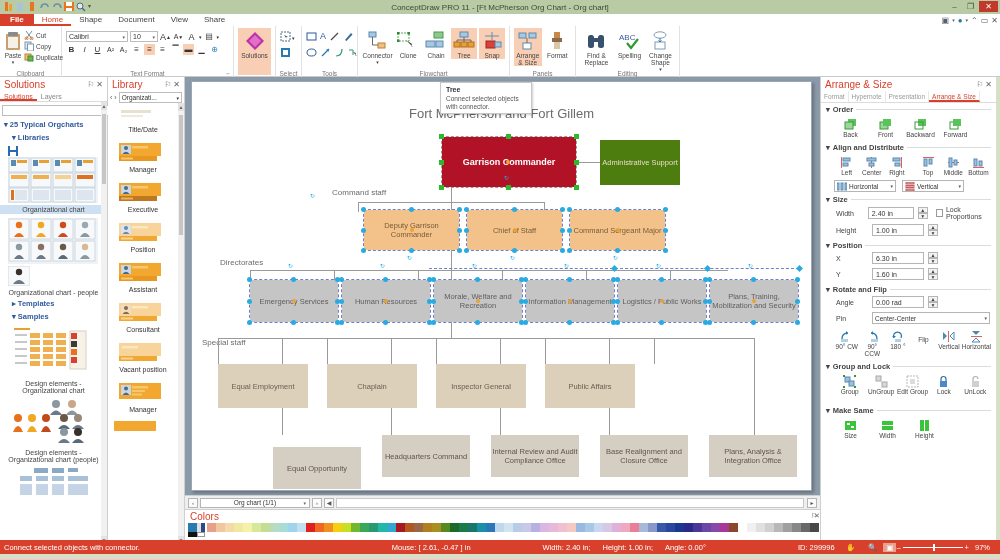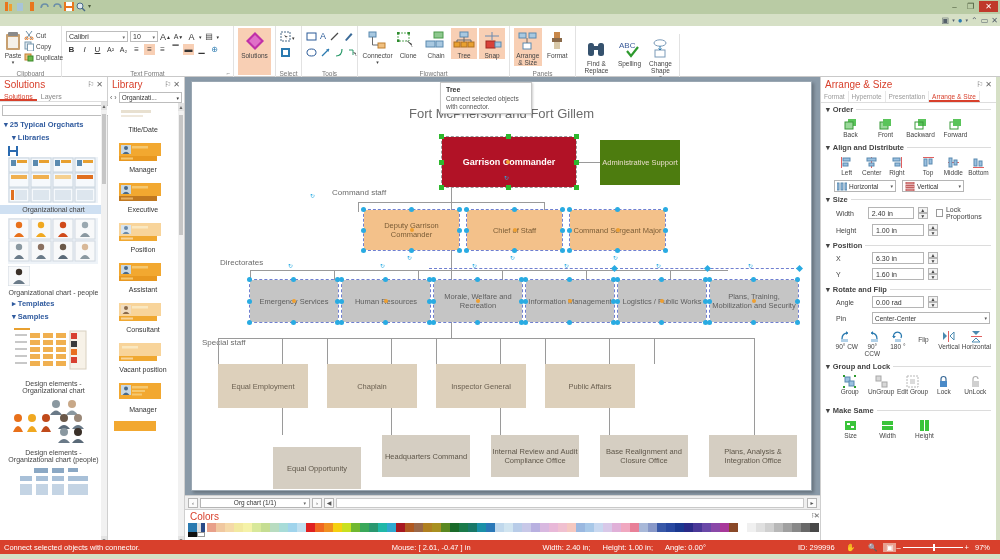--- a/index.html
+++ b/index.html
@@ -206,27 +206,36 @@
             <rect x="0" y="0" width="10" height="9" fill="#e8761e"></rect>
             <rect x="2" y="0" width="6" height="4" fill="#fff"></rect>
             <rect x="2" y="6" width="6" height="3" fill="#fff"></rect>
           </svg></span>
       <span class="ic"><svg width="10" height="10">
             <circle cx="4" cy="4" r="3" stroke="#4a6a88" fill="#dfe8ef" stroke-width="1"></circle>
             <path d="M6 6 L9 9" stroke="#4a6a88" stroke-width="1.4"></path>
           </svg></span>
       <span class="ic" style="font-size:6px;color:#4a5a3a;">▾</span>
     </div>
+    <div class="win-title">ConceptDraw PRO 11 - [Ft McPherson Org Chart - Org chart]</div>
     <div class="wbtns">
       <div class="wbtn">–</div>
       <div class="wbtn">❐</div>
       <div class="wbtn close">✕</div>
     </div>
   </div>
 
+  <div class="tabbar">
+    <div class="tab file">File</div>
+    <div class="tab active">Home</div>
+    <div class="tab">Shape</div>
+    <div class="tab">Document</div>
+    <div class="tab">View</div>
+    <div class="tab">Share</div>
+  </div>
   <div class="ribbon-right">
     <span>▣</span>
     <span style="font-size:5px">▾</span>
     <span style="color:#2a7ab0;">●</span>
     <span style="font-size:5px">▾</span>
     <span>⌃</span>
     <span>▭</span>
     <span>✕</span>
   </div>
 
@@ -457,21 +466,21 @@
                 <rect x="4" y="7" width="10" height="4" fill="#8a6a4a"></rect>
                 <rect x="6" y="11" width="6" height="7" fill="#d8c8a8"></rect>
               </svg>
           </span>
           <span>Format</span>
         </div>
       </div>
       <div class="glabel">Panels</div>
     </div>
 
-    <div class="rgroup" style="width:104px;margin-top:8px;">
+    <div class="rgroup" style="width:104px;">
       <div class="gbody">
         <div class="bigbtn" style="width:34px;">
           <span class="gi">
             <svg width="20" height="20">
                 <rect x="2" y="4" width="6" height="13" rx="2.5" fill="#36526e"></rect>
                 <rect x="12" y="4" width="6" height="13" rx="2.5" fill="#36526e"></rect>
                 <rect x="8" y="7" width="4" height="4" fill="#36526e"></rect>
               </svg>
           </span>
           <span>Find &amp; Replace</span>

